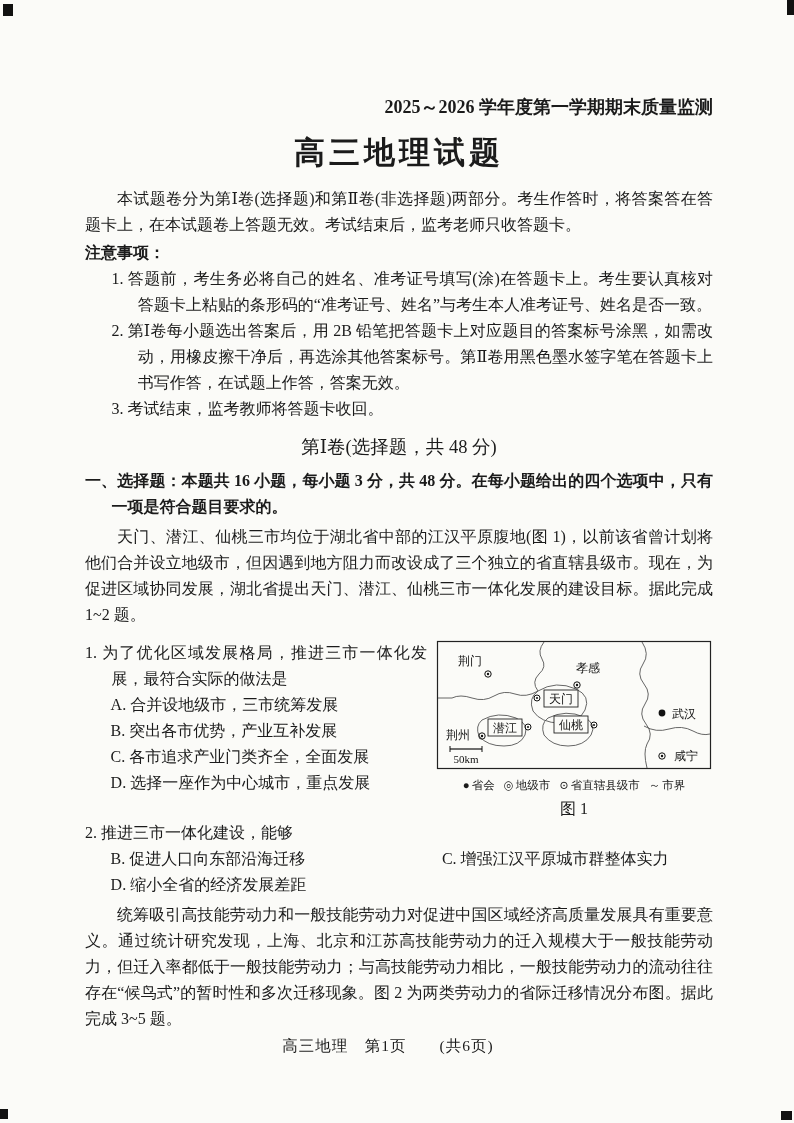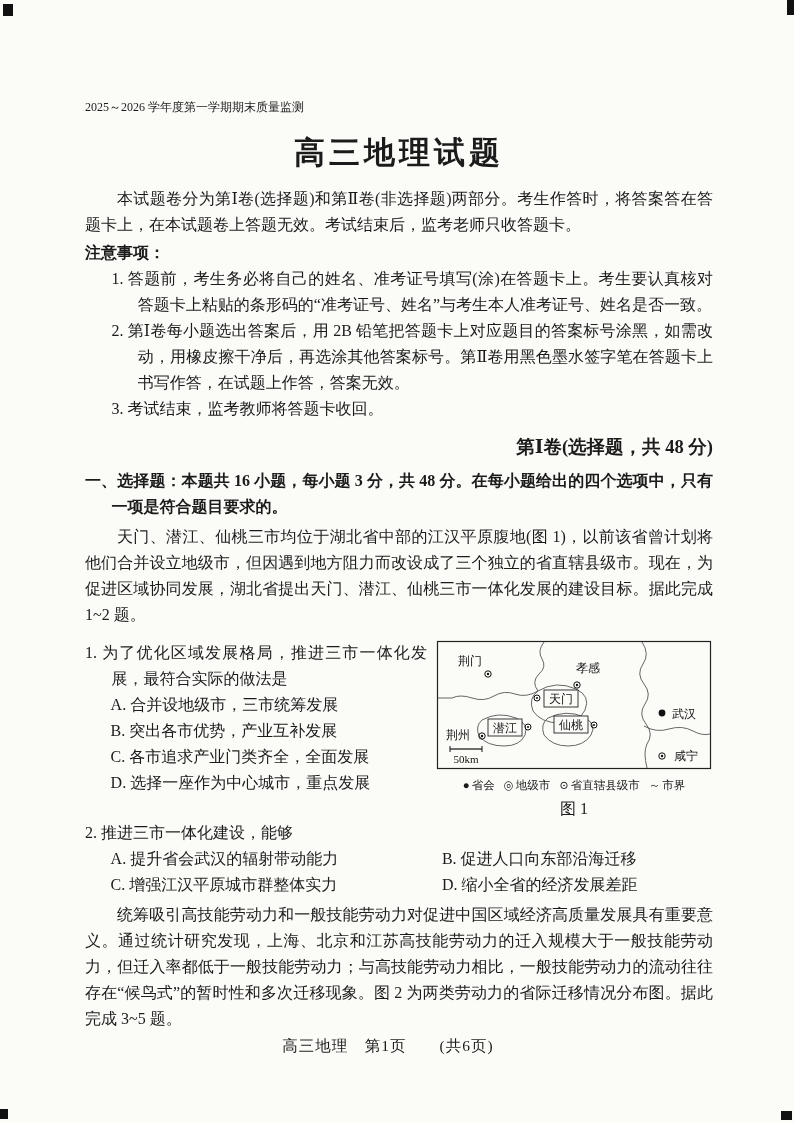--- a/index.html
+++ b/index.html
@@ -7,26 +7,26 @@
   body{width:794px;height:1123px;background:#e9e9e7;}
   .page{position:relative;width:794px;height:1123px;background:#fbfbf8;overflow:hidden;
         font-family:"Liberation Serif","DejaVu Serif",serif;color:#1b1b1b;}
   .corner{position:absolute;background:#111;}
   .corner.tl{left:3px;top:4px;width:10px;height:12px;}
   .corner.tr{right:0;top:0;width:7px;height:15px;}
   .corner.bl{left:0;bottom:4px;width:8px;height:10px;}
   .corner.br{right:2px;bottom:3px;width:11px;height:9px;}
   .content{position:absolute;left:85px;top:96px;width:628px;font-size:16px;line-height:26px;
            text-align:justify;}
-  .subtitle{text-align:left;font-weight:normal;font-size:12px;line-height:22px;}
+  .subtitle{text-align:right;font-weight:bold;font-size:18px;line-height:22px;}
   .doc-title{text-align:center;font-weight:bold;font-size:31px;line-height:42px;margin-top:14px;letter-spacing:4px;}
   .para-indent{text-indent:2em;margin:12px 0 0;}
   .notes-label{font-weight:bold;margin-top:2px;}
   .note{margin-left:3.3em;text-indent:-1.65em;}
-  .section-heading{text-align:right;font-weight:bold;font-size:18.5px;line-height:30px;margin:10px 0 6px;}
+  .section-heading{text-align:center;font-weight:normal;font-size:18.5px;line-height:30px;margin:10px 0 6px;}
   .hang{margin-left:1.65em;text-indent:-1.65em;}
   .bold{font-weight:bold;}
   .passage{text-indent:2em;margin:4px 0 0;}
   .q-row{display:flex;margin-top:12px;}
   .q-left{flex:1 1 auto;min-width:0;}
   .q-option{padding-left:1.6em;}
   .figure{flex:0 0 278px;width:278px;margin-left:8px;margin-top:2px;text-align:center;}
   .map{display:block;width:276px;height:132px;margin:0 auto;}
   .map .frame{fill:none;stroke:#222;stroke-width:1.2;}
   .map .b{fill:none;stroke:#555;stroke-width:0.9;}
@@ -153,21 +153,20 @@
               <span>市界</span>
             </span>
         </div>
         <figcaption class="fig-caption">图 1</figcaption>
       </figure>
     </div>
 
     <div>
       <div class="hang">2. 推进三市一体化建设，能够</div>
       <div class="opt-grid">
-        <div>A. 提升省会武汉的辐射带动能力</div>
         <div>B. 促进人口向东部沿海迁移</div>
         <div>C. 增强江汉平原城市群整体实力</div>
         <div>D. 缩小全省的经济发展差距</div>
       </div>
     </div>
 
     <p class="passage">统筹吸引高技能劳动力和一般技能劳动力对促进中国区域经济高质量发展具有重要意义。通过统计研究发现，上海、北京和江苏高技能劳动力的迁入规模大于一般技能劳动力，但迁入率都低于一般技能劳动力；与高技能劳动力相比，一般技能劳动力的流动往往存在“候鸟式”的暂时性和多次迁移现象。图 2 为两类劳动力的省际迁移情况分布图。据此完成 3~5 题。</p>
 
   </div>
 

